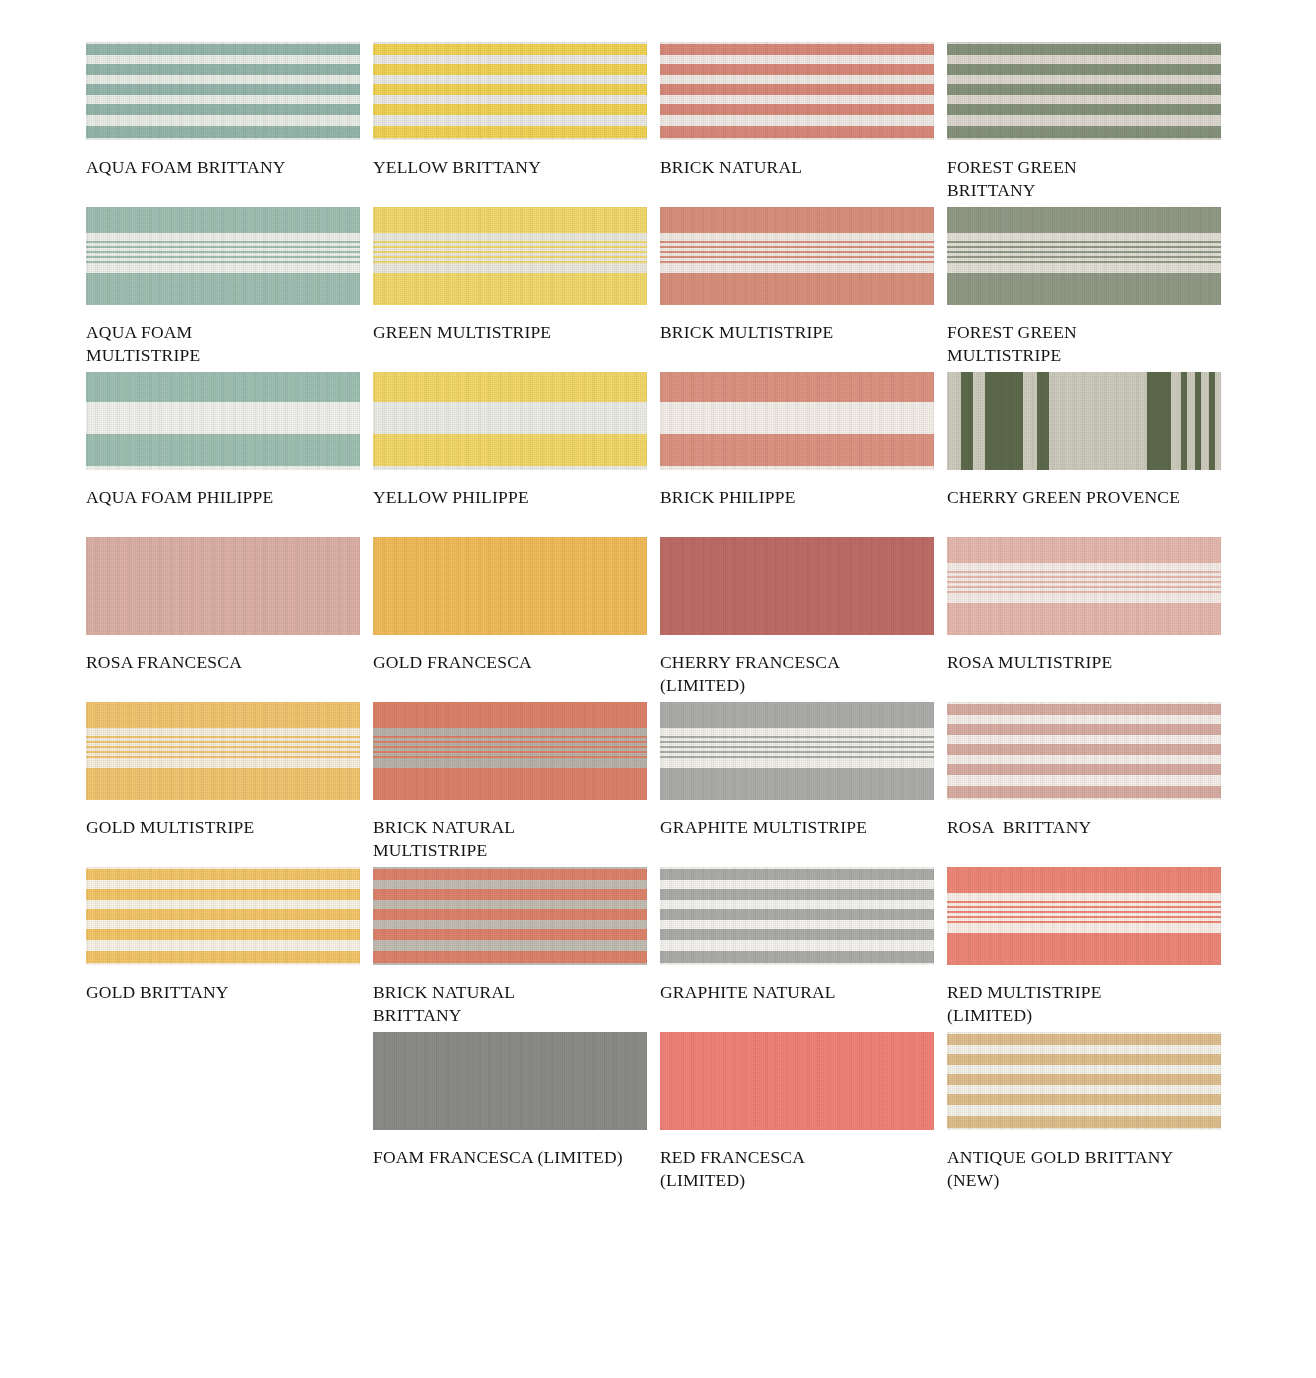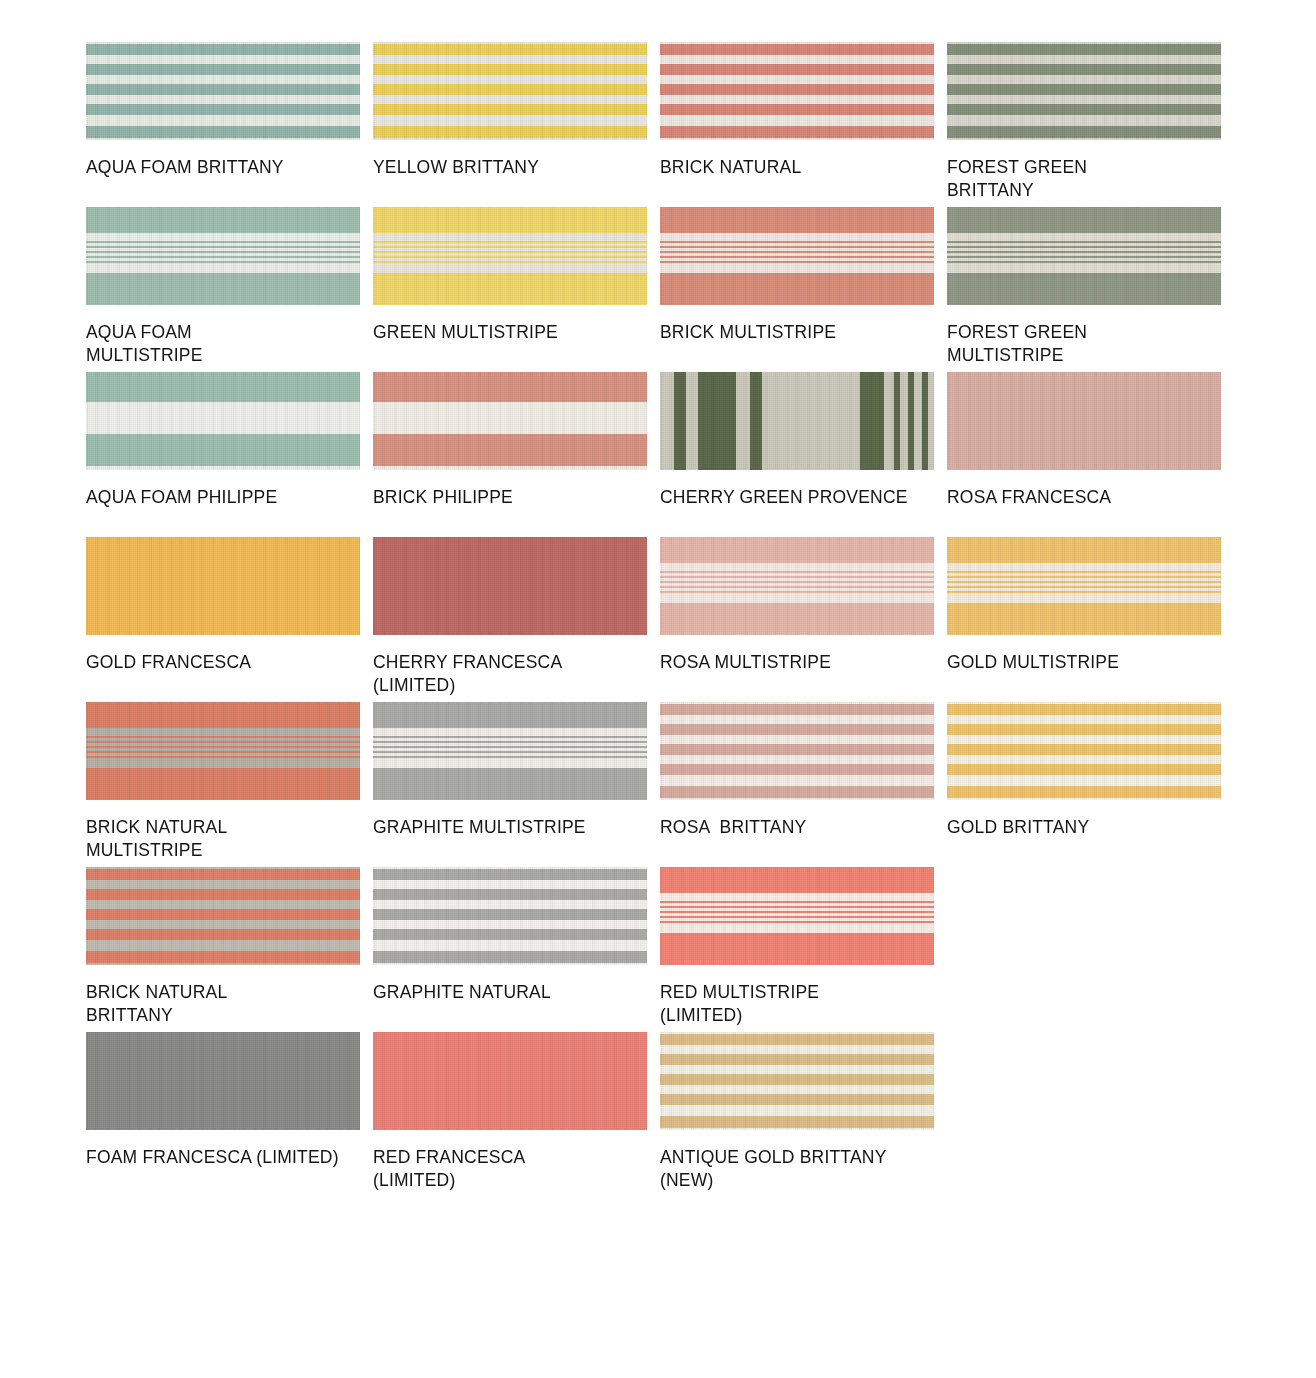--- a/index.html
+++ b/index.html
@@ -23,20 +23,21 @@
     height: 1378px;
     padding: 42px 0 0 86px;
   }
 
   .grid {
     display: grid;
     grid-template-columns: repeat(4, 274px);
     column-gap: 13px;
     row-gap: 0;
     width: 1109px;
+    font-family: Liberation Serif, serif;
   }
 
   .cell {
     width: 274px;
     height: 165px;
     position: relative;
   }
 
   .swatch {
     width: 274px;
@@ -148,20 +149,26 @@
 MULTISTRIPE</div>
       </div>
       <div class="cell">
         <div class="swatch">
           <div class="pattern" style="background-image: linear-gradient(rgba(156, 191, 178, 0.95) 0px, rgba(156, 191, 178, 0.95) 30px, rgb(242, 242, 238) 30px, rgb(242, 242, 238) 62px, rgba(156, 191, 178, 0.95) 62px, rgba(156, 191, 178, 0.95) 94px, rgb(242, 242, 238) 94px, rgb(242, 242, 238) 98px);"></div>
         </div>
         <div class="label">AQUA FOAM PHILIPPE</div>
       </div>
       <div class="cell">
         <div class="swatch">
+          <div class="pattern" style="background-image: linear-gradient(rgba(245, 216, 100, 0.95) 0px, rgba(245, 216, 100, 0.95) 30px, rgb(238, 238, 233) 30px, rgb(238, 238, 233) 62px, rgba(245, 216, 100, 0.95) 62px, rgba(245, 216, 100, 0.95) 94px, rgb(238, 238, 233) 94px, rgb(238, 238, 233) 98px);"></div>
+        </div>
+        <div class="label">YELLOW PHILIPPE</div>
+      </div>
+      <div class="cell">
+        <div class="swatch">
           <div class="pattern" style="background-image: linear-gradient(rgba(221, 144, 126, 0.95) 0px, rgba(221, 144, 126, 0.95) 30px, rgb(245, 240, 234) 30px, rgb(245, 240, 234) 62px, rgba(221, 144, 126, 0.95) 62px, rgba(221, 144, 126, 0.95) 94px, rgb(245, 240, 234) 94px, rgb(245, 240, 234) 98px);"></div>
         </div>
         <div class="label">BRICK PHILIPPE</div>
       </div>
       <div class="cell">
         <div class="swatch">
           <div class="pattern" style="background-image: linear-gradient(90deg, rgb(207, 205, 191) 0px, rgb(207, 205, 191) 14px, rgba(81, 96, 63, 0.92) 14px, rgba(81, 96, 63, 0.92) 26px, rgb(207, 205, 191) 26px, rgb(207, 205, 191) 38px, rgba(81, 96, 63, 0.92) 38px, rgba(81, 96, 63, 0.92) 76px, rgb(207, 205, 191) 76px, rgb(207, 205, 191) 90px, rgba(81, 96, 63, 0.92) 90px, rgba(81, 96, 63, 0.92) 102px, rgb(207, 205, 191) 102px, rgb(207, 205, 191) 200px, rgba(81, 96, 63, 0.92) 200px, rgba(81, 96, 63, 0.92) 224px, rgb(207, 205, 191) 224px, rgb(207, 205, 191) 234px, rgba(81, 96, 63, 0.92) 234px, rgba(81, 96, 63, 0.92) 240px, rgb(207, 205, 191) 240px, rgb(207, 205, 191) 248px, rgba(81, 96, 63, 0.92) 248px, rgba(81, 96, 63, 0.92) 254px, rgb(207, 205, 191) 254px, rgb(207, 205, 191) 262px, rgba(81, 96, 63, 0.92) 262px, rgba(81, 96, 63, 0.92) 268px, rgb(207, 205, 191) 268px, rgb(207, 205, 191) 274px);"></div>
         </div>
         <div class="label">CHERRY GREEN PROVENCE</div>
       </div>

